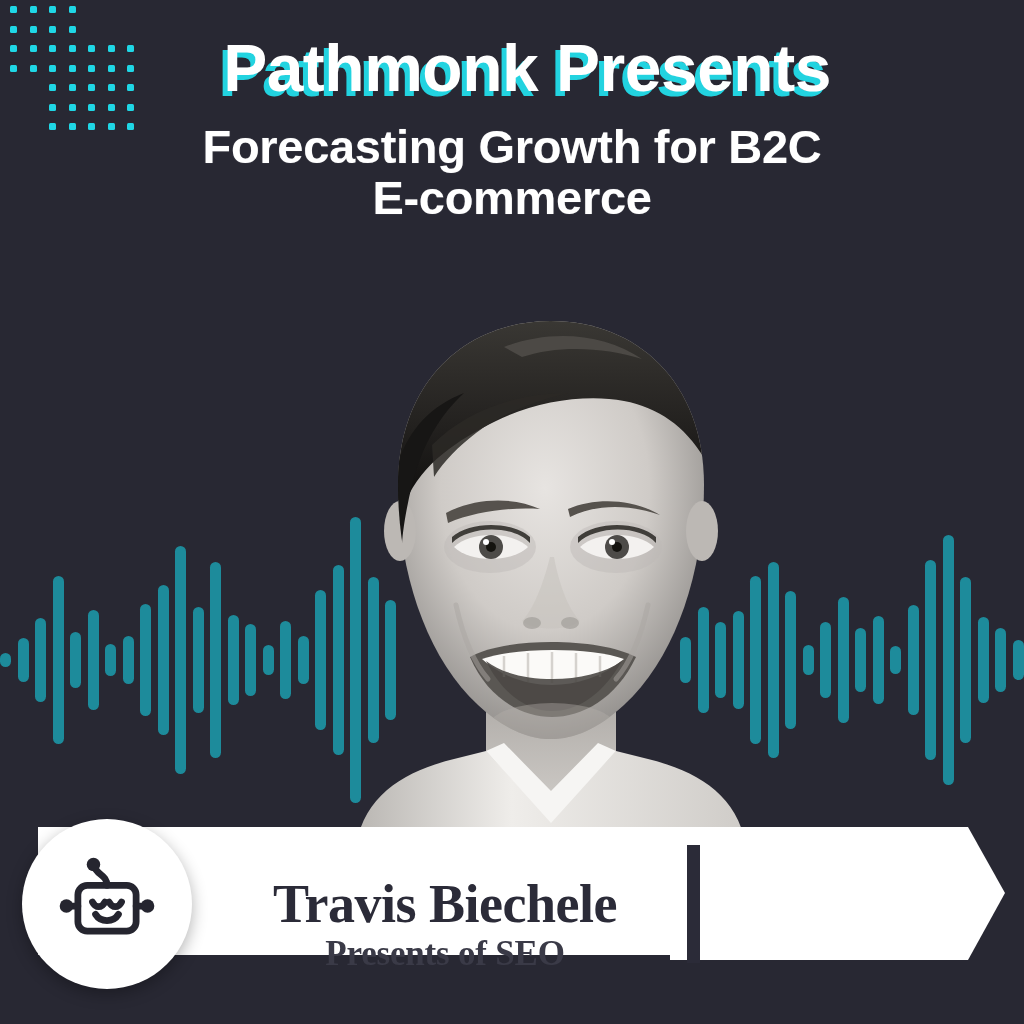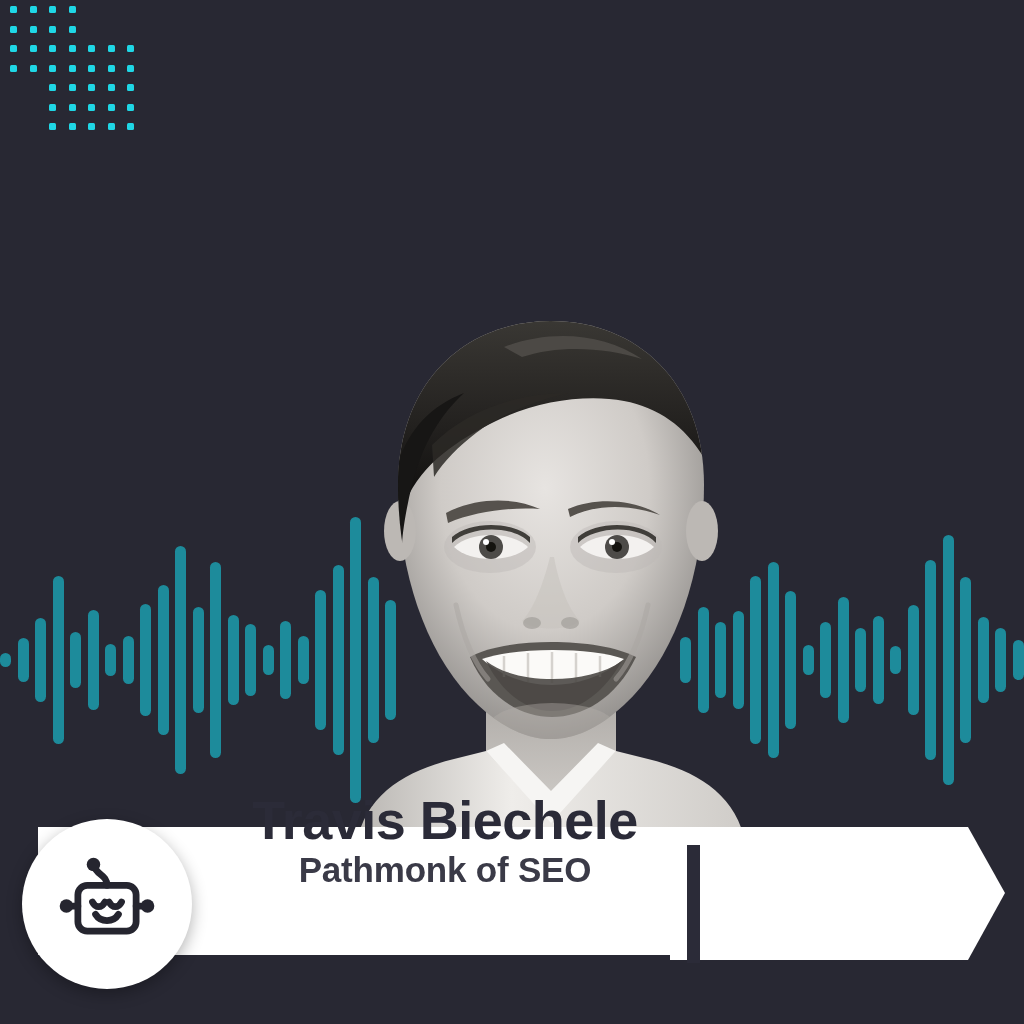--- a/index.html
+++ b/index.html
@@ -104,23 +104,24 @@
     width:170px; height:170px;
     border-radius:50%;
     background:#ffffff;
     box-shadow:0 5px 16px rgba(0,0,0,.30);
     display:flex; align-items:center; justify-content:center;
   }
   #robot-icon{ width:104px; height:104px; display:block; }
 
   #speaker-text{
     position:absolute;
-    left:210px; top:792px;
+    left:210px; top:876px;
     width:470px;
     text-align:center;
+    font-family:Liberation Serif, serif;
   }
   #speaker-name{
     font-size:54px;
     font-weight:bold;
     color:#2b2b38;
     letter-spacing:-0.5px;
     line-height:1.06;
   }
   #speaker-role{
     margin-top:2px;
@@ -186,20 +187,24 @@
       <div class="dot" style="left: 78px; top: 97.5px;"></div>
       <div class="dot" style="left: 97.5px; top: 97.5px;"></div>
       <div class="dot" style="left: 117px; top: 97.5px;"></div>
       <div class="dot" style="left: 39px; top: 117px;"></div>
       <div class="dot" style="left: 58.5px; top: 117px;"></div>
       <div class="dot" style="left: 78px; top: 117px;"></div>
       <div class="dot" style="left: 97.5px; top: 117px;"></div>
       <div class="dot" style="left: 117px; top: 117px;"></div>
     </div>
 
+  <div id="headline-block">
+    <div id="show-title">Pathmonk Presents</div>
+    <div id="episode-title">Forecasting Growth for B2C E-commerce</div>
+  </div>
 
   <div class="waveform" id="waveform-left" style="gap: 6.5px;">
       <div class="bar" style="width: 11px; height: 14px;"></div>
       <div class="bar" style="width: 11px; height: 44px;"></div>
       <div class="bar" style="width: 11px; height: 84px;"></div>
       <div class="bar" style="width: 11px; height: 168px;"></div>
       <div class="bar" style="width: 11px; height: 56px;"></div>
       <div class="bar" style="width: 11px; height: 100px;"></div>
       <div class="bar" style="width: 11px; height: 32px;"></div>
       <div class="bar" style="width: 11px; height: 48px;"></div>
@@ -349,19 +354,19 @@
         <path d="M39 60 C44 68 56 68 61 60"></path>
       </g>
       <circle cx="37" cy="12" r="6.5" fill="#25252f"></circle>
       <circle cx="11" cy="52" r="6.5" fill="#25252f"></circle>
       <circle cx="89" cy="52" r="6.5" fill="#25252f"></circle>
     </svg>
   </div>
 
   <div id="speaker-text">
     <div id="speaker-name">Travis Biechele</div>
-    <div id="speaker-role">Pathmonk of SEO</div>
+    <div id="speaker-role">Presents of SEO</div>
   </div>
 
   <div id="bar-divider"></div>
 
 
 </div>
 
 </body></html>

